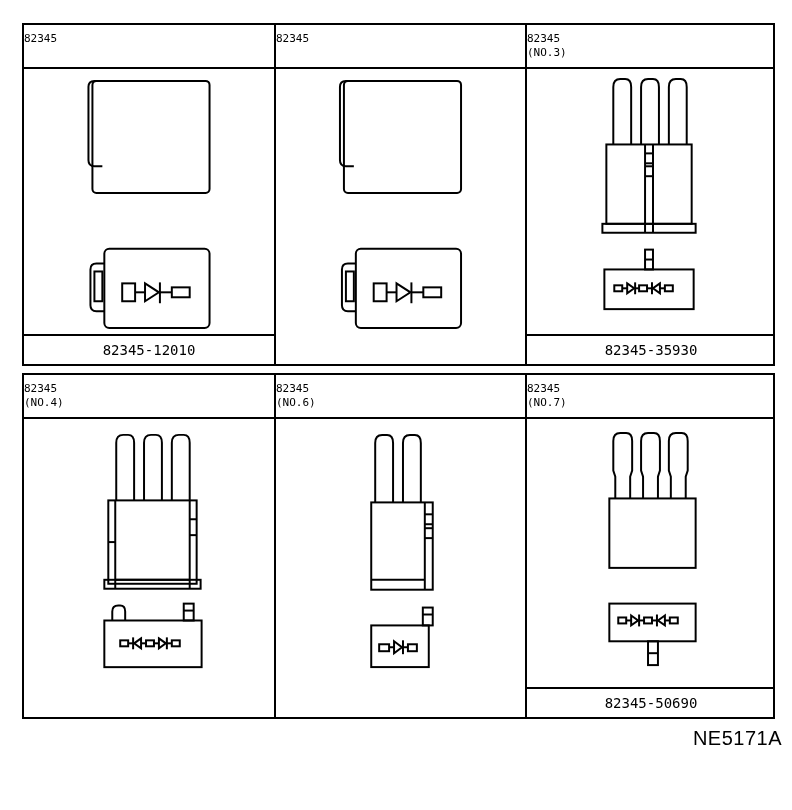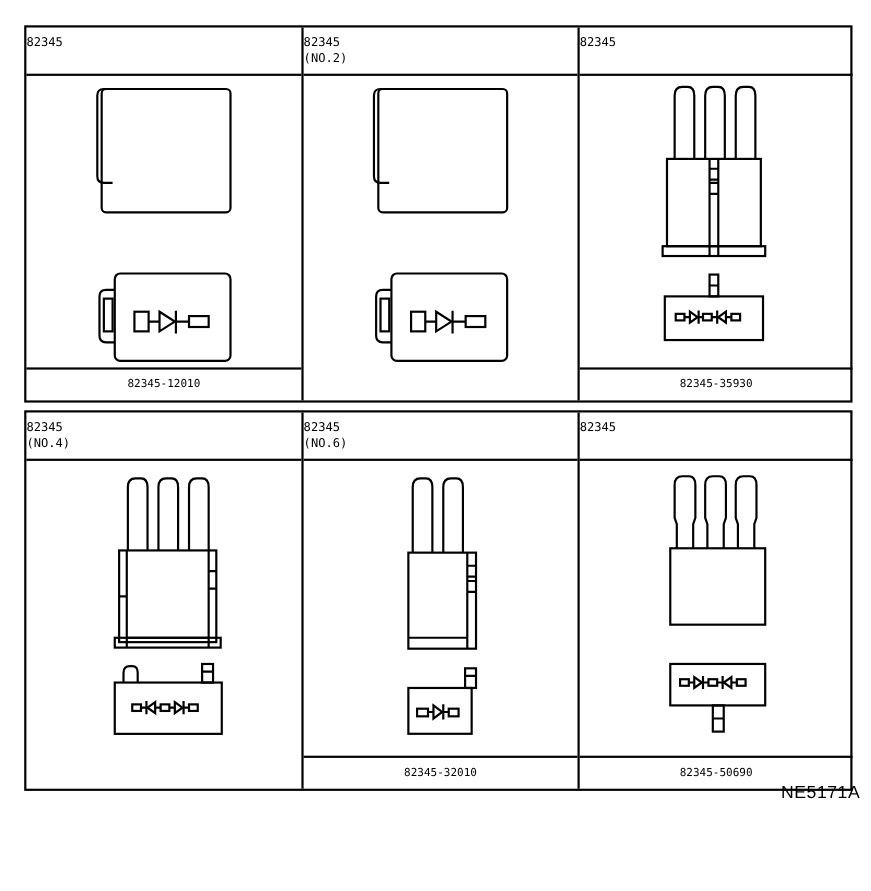--- a/index.html
+++ b/index.html
@@ -9,25 +9,25 @@
   .tbl.top { left:22px; top:23px; width:753px; height:343px; }
   .tbl.bot { left:22px; top:373px; width:753px; height:346px; }
   .cell { position:absolute; top:0; bottom:0; box-sizing:border-box; }
   .cell.c0 { left:0; width:250px; }
   .cell.c1 { left:250px; width:251px; border-left:2px solid #000; }
   .cell.c2 { left:501px; width:250px; border-left:2px solid #000; }
   .hdr { position:absolute; left:0; right:0; top:0; height:44px; border-bottom:2px solid #000;
          text-align:left; font-size:11px; line-height:14px; padding-top:7px; box-sizing:border-box; }
   .hdr span { display:block; }
   .ftr { position:absolute; left:0; right:0; bottom:0; height:30px; border-top:2px solid #000;
-         text-align:center; font-size:10px; line-height:28px; box-sizing:border-box; }
+         text-align:center; font-size:14px; line-height:28px; box-sizing:border-box; }
   .art { position:absolute; left:0; right:0; top:44px; bottom:30px; }
   .art svg { position:absolute; left:0; top:0; width:100%; height:100%; }
-  .ref { position:absolute; right:10px; top:712px; font-family:"Liberation Sans",sans-serif;
-         font-size:16px; letter-spacing:0.5px; }
+  .ref { position:absolute; right:10px; top:727px; font-family:"Liberation Sans",sans-serif;
+         font-size:20px; letter-spacing:0.5px; }
   svg * { fill:none; stroke:#000; stroke-width:2; }
 </style>
 </head>
 <body>
 
 <div class="tbl top">
 
   <div class="cell c0">
     <div class="hdr">
       <span>82345</span>
@@ -46,21 +46,20 @@
         <line x1="136" y1="225" x2="148" y2="225"></line>
         <rect x="148" y="220" width="18" height="10"></rect>
       </svg>
     </div>
     <div class="ftr">82345-12010</div>
   </div>
 
   <div class="cell c1">
     <div class="hdr">
       <span>82345</span>
-      <span>(NO.2)</span>
     </div>
     <div class="art">
       <svg viewBox="0 0 250 267">
         <rect x="68" y="12" width="118" height="113" rx="4"></rect>
         <path d="M78 12 H70 Q64 12 64 18 V92 Q64 98 70 98 H78"></path>
         <rect x="80" y="181" width="106" height="80" rx="5"></rect>
         <path d="M80 196 H72 Q66 196 66 202 V238 Q66 244 72 244 H80"></path>
         <rect x="70" y="204" width="8" height="30"></rect>
         <rect x="98" y="216" width="13" height="18"></rect>
         <line x1="111" y1="225" x2="121" y2="225"></line>
@@ -68,20 +67,21 @@
         <line x1="136" y1="215" x2="136" y2="236"></line>
         <line x1="136" y1="225" x2="148" y2="225"></line>
         <rect x="148" y="220" width="18" height="10"></rect>
       </svg>
     </div>
   </div>
 
   <div class="cell c2">
     <div class="hdr">
       <span>82345</span>
+      <span>(NO.3)</span>
     </div>
     <div class="art">
       <svg viewBox="0 0 250 267">
         <path d="M87 76 V18 Q87 10 94 10 H99 Q105 10 105 18 V76"></path>
         <path d="M115 76 V18 Q115 10 122 10 H127 Q133 10 133 18 V76"></path>
         <path d="M143 76 V18 Q143 10 150 10 H155 Q161 10 161 18 V76"></path>
         <rect x="80" y="76" width="86" height="80"></rect>
         <rect x="76" y="156" width="94" height="9"></rect>
         <line x1="119" y1="76" x2="119" y2="165"></line>
         <line x1="127" y1="76" x2="127" y2="165"></line>
@@ -168,26 +168,26 @@
         <line x1="148" y1="197" x2="158" y2="197"></line>
         <rect x="96" y="208" width="58" height="42"></rect>
         <rect x="104" y="227" width="10" height="7"></rect>
         <line x1="114" y1="230" x2="119" y2="230"></line>
         <path d="M119 224 L127 230 L119 236 Z"></path>
         <line x1="128" y1="223" x2="128" y2="237"></line>
         <line x1="128" y1="230" x2="133" y2="230"></line>
         <rect x="133" y="227" width="9" height="7"></rect>
       </svg>
     </div>
-    <div class="ftr">82345-32010</div>
   </div>
 
   <div class="cell c2">
     <div class="hdr">
       <span>82345</span>
+      <span>(NO.7)</span>
     </div>
     <div class="art">
       <svg viewBox="0 0 250 270">
         <path d="M89 80 V58 L87 52 V22 Q87 14 94 14 H100 Q106 14 106 22 V52 L104 58 V80"></path>
         <path d="M117 80 V58 L115 52 V22 Q115 14 122 14 H128 Q134 14 134 22 V52 L132 58 V80"></path>
         <path d="M145 80 V58 L143 52 V22 Q143 14 150 14 H156 Q162 14 162 22 V52 L160 58 V80"></path>
         <rect x="83" y="80" width="87" height="70"></rect>
         <rect x="83" y="186" width="87" height="38"></rect>
         <rect x="92" y="200" width="8" height="6"></rect>
         <line x1="100" y1="203" x2="105" y2="203"></line>

